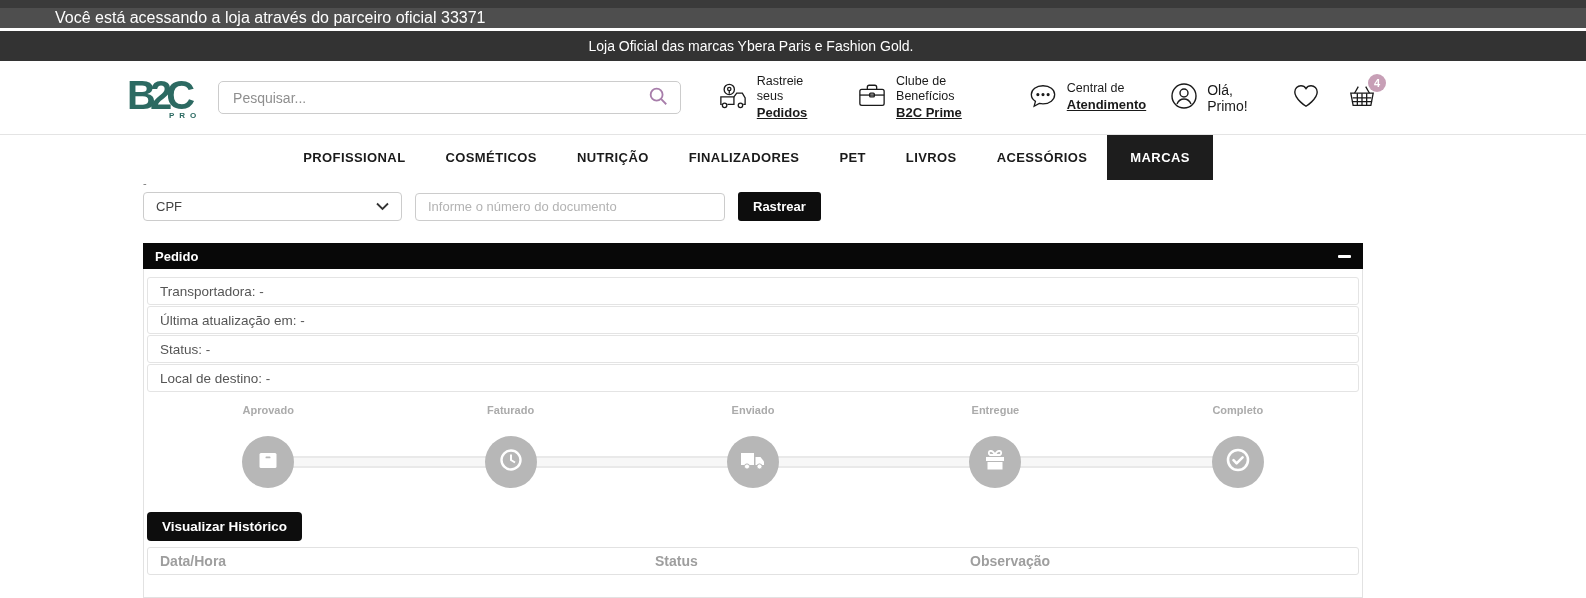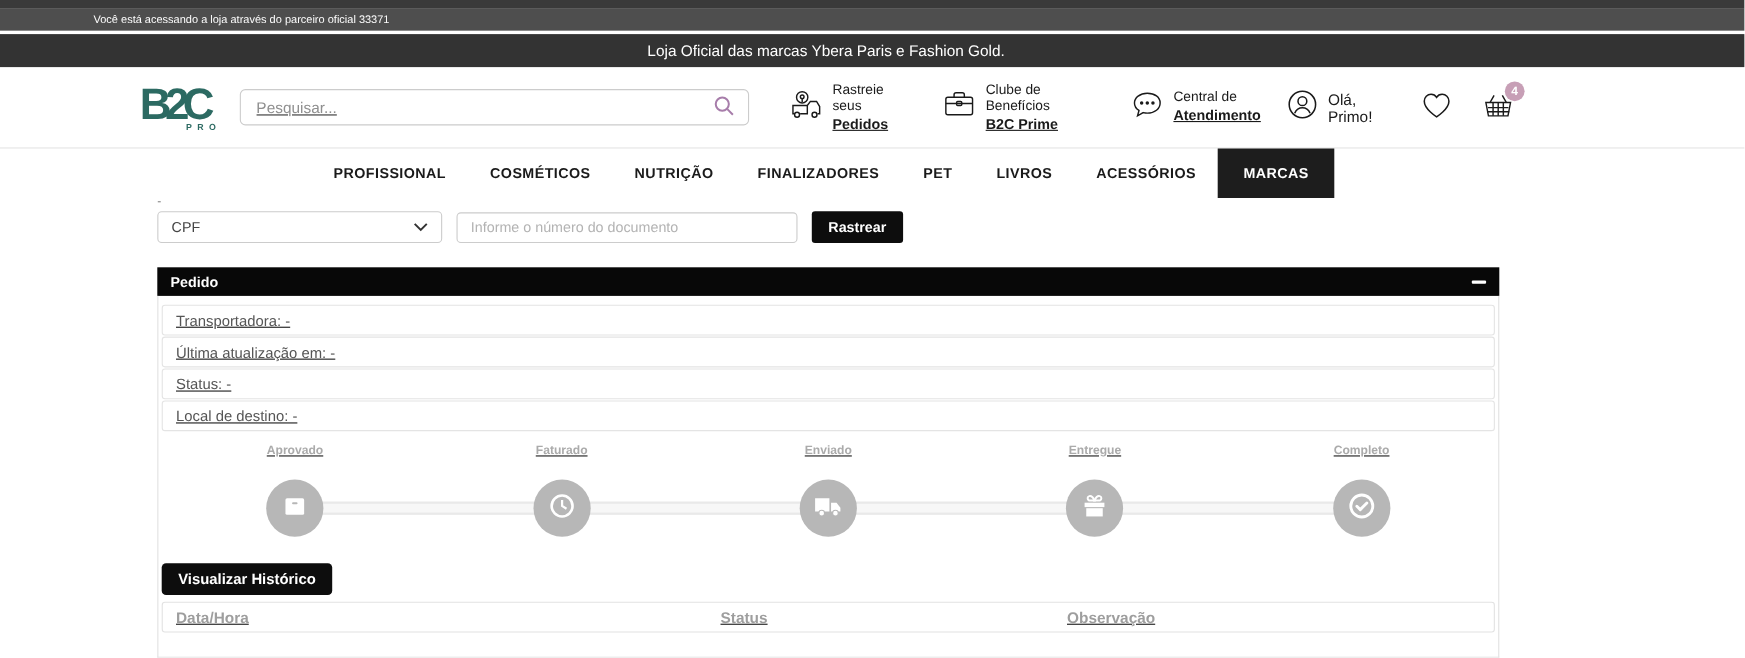--- a/index.html
+++ b/index.html
@@ -2,37 +2,37 @@
 <html><head>
 <meta charset="utf-8">
 <style>
   * { box-sizing: border-box; margin: 0; padding: 0; }
   html, body { width: 1586px; height: 598px; overflow: hidden; background: #fff;
     font-family: "Liberation Sans", sans-serif; color: #1a1a1a; }
 
   
   .top-strip { height: 8px; background: #3a3a3a; }
   .partner-bar { height: 20px; background: #4e4e4e; color: #fdfdfd;
-    font-size: 10px; display: flex; align-items: center; padding-left: 85px; }
+    font-size: 16px; display: flex; align-items: center; padding-left: 55px; }
   .gap-bar { height: 3px; background: #fff; }
   .official-bar { height: 30px; background: #333; color: #fff; font-size: 14px;
     display: flex; align-items: center; justify-content: center; padding-right: 84px; }
 
   
   .header { height: 73px; display: flex; align-items: center; }
   .shell { width: 1250px; margin-left: 127px; display: flex; align-items: center; }
   .logo { width: 96px; cursor: pointer; }
   .logo-main { font-weight: 700; font-size: 40px; letter-spacing: -6px;
     color: #2c6a62; line-height: 40px; }
   .logo-sub { font-size: 8px; font-weight: 700; letter-spacing: 5px; color: #2c6a62;
     padding-left: 42px; margin-top: -4px; }
   .searchbox { width: 522px; height: 33px; border: 1px solid #ccc; border-radius: 5px;
     display: flex; align-items: center; margin-left: 6px; }
   .searchbox input { flex: 1; border: none; outline: none; font-size: 14px;
-    padding: 0 14px; color: #333; font-family: inherit; background: transparent; text-decoration: underline; }
+    padding: 0 14px; color: #333; font-family: inherit; background: transparent; }
   .searchbox input::placeholder { color: #8f8f8f; }
   .search-btn { width: 44px; height: 100%; background: none; border: none;
     display: flex; align-items: center; justify-content: center; cursor: pointer; }
 
   .hlink { display: flex; align-items: center; margin-left: 37px; cursor: pointer; }
   .hlink svg { flex: 0 0 auto; }
   .hlink-text { margin-left: 9px; font-size: 12.5px; line-height: 1.25; }
   .hlink-text b { font-size: 13px; text-decoration: underline; }
 
   .greet { display: flex; align-items: center; margin-left: 24px; cursor: pointer; }
@@ -64,21 +64,21 @@
     border: none; border-radius: 3px; height: 29px; padding: 0 15px; cursor: pointer;
     font-family: inherit; }
 
   
   .panel { width: 1220px; margin: 22px 0 0 143px; }
   .panel-header { background: #080808; color: #fff; height: 26px; display: flex;
     align-items: center; justify-content: space-between; padding: 0 12px;
     font-weight: 700; font-size: 13px; }
   .collapse { width: 13px; height: 3px; background: #fff; border-radius: 1px;
     cursor: pointer; }
-  .panel-body { border: 1px solid #e2e2e2; border-top: none; padding: 8px 3px 22px 3px; text-decoration: underline; }
+  .panel-body { border: 1px solid #e2e2e2; border-top: none; padding: 8px 3px 22px 3px; }
 
   .info-row { height: 28px; border: 1px solid #e4e4e4; border-radius: 3px;
     display: flex; align-items: center; padding-left: 12px; font-size: 13.5px;
     color: #555; margin-bottom: 1px; background: #fff; }
 
   .steps { margin-top: 12px; position: relative; padding: 0 0 2px 0; }
   .steps-labels { display: grid; grid-template-columns: repeat(5, 1fr); }
   .step-label { text-align: center; font-size: 11px; font-weight: 700; color: #ababab; }
   .steps-track { position: relative; margin-top: 20px; height: 52px; }
   .track-line { position: absolute; left: 10%; right: 10%; top: 20px; height: 12px;

